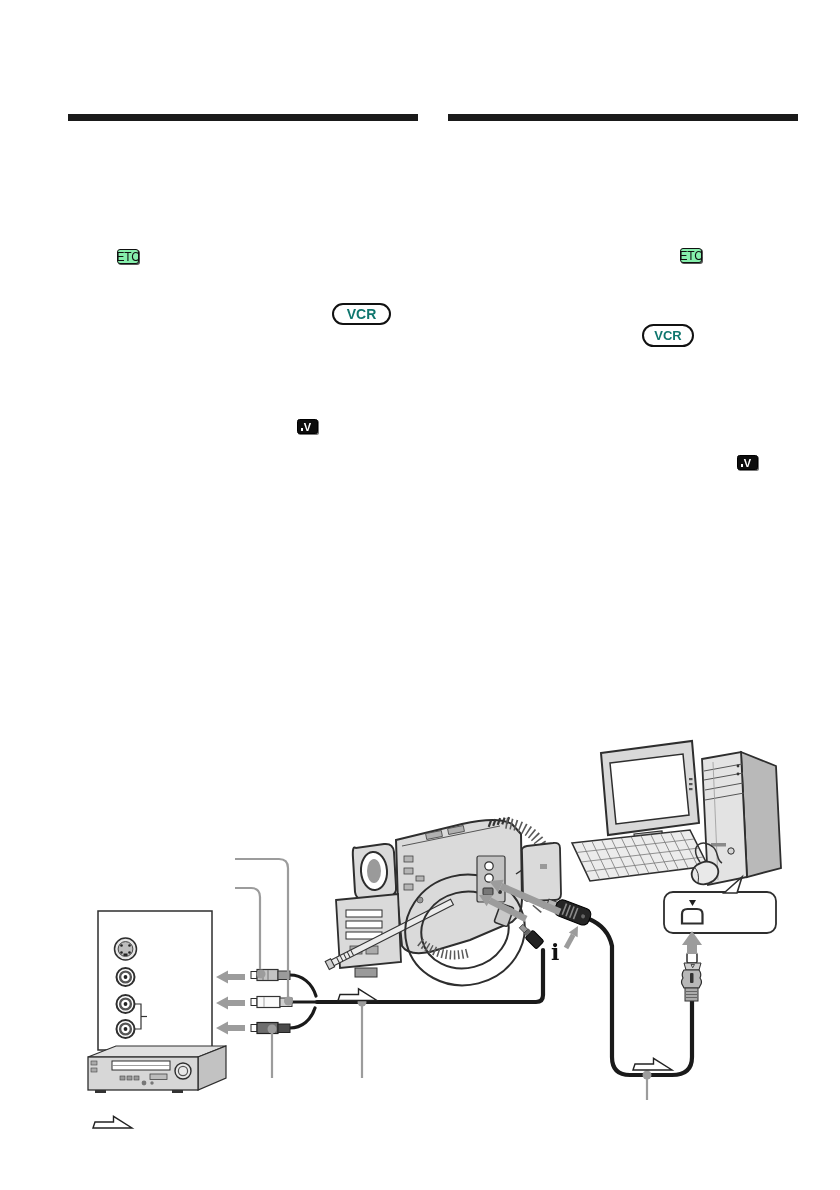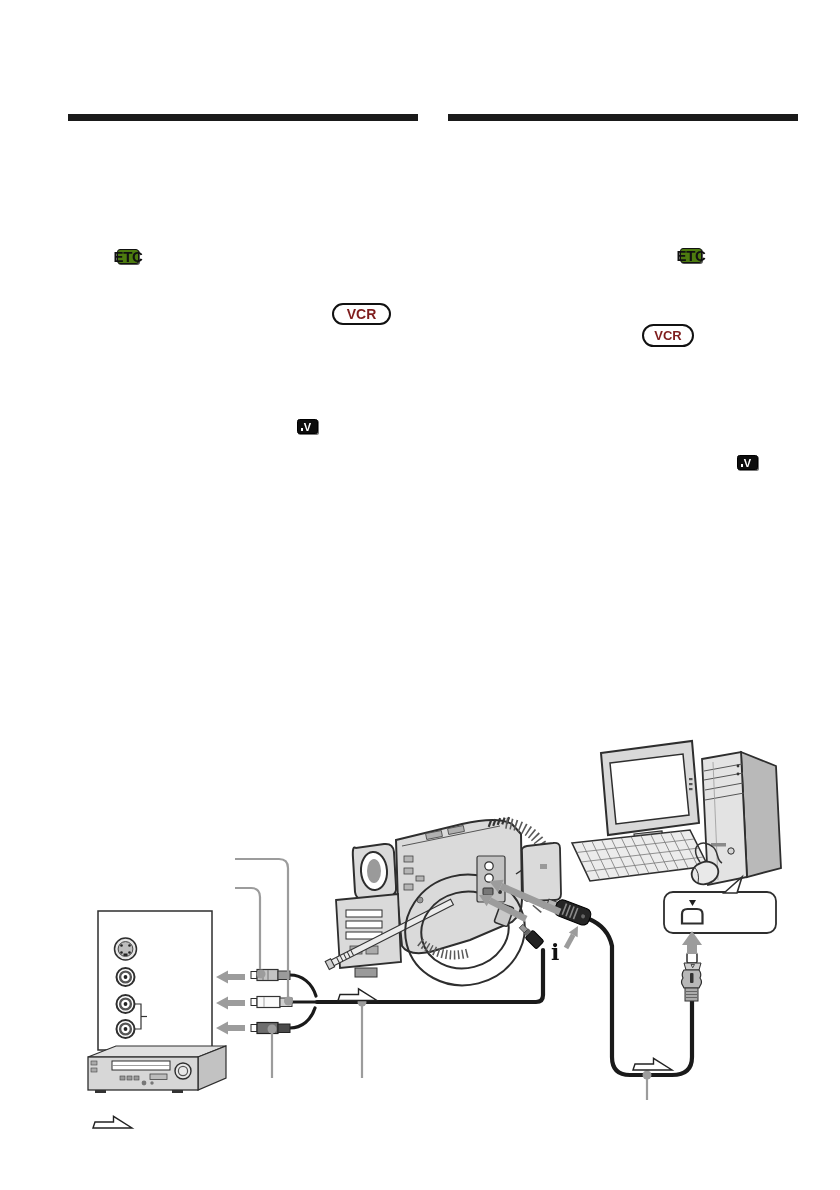--- a/index.html
+++ b/index.html
@@ -8,29 +8,29 @@
   }
   html,body{margin:0;padding:0;background:#888;}
   .page{
     position:relative; width:840px; height:1190px; background:#fff; margin:0 auto;
     overflow:hidden; font-family:"Liberation Sans", sans-serif;
   }
   .rule{position:absolute; height:7px; width:350px; background:var(--ink);}
   .rule.left{left:68px; top:114px;}
   .rule.right{left:448px; top:114px;}
   .etc-badge{
-    position:absolute; width:20px; height:13px; background:#4d7c0f;
+    position:absolute; width:20px; height:13px; background:#86efac;
     border:1.6px solid #111; border-radius:3px; box-shadow:1px 1px 0 #555;
     display:flex; align-items:center; justify-content:center;
-    font-size:15px; font-weight:bold; letter-spacing:-0.3px; color:#111;
+    font-size:12px; font-weight:normal; letter-spacing:-0.3px; color:#111;
   }
   .vcr-badge{
     position:absolute; background:#fff; border:2px solid #111; border-radius:13px;
     display:flex; align-items:center; justify-content:center;
-    font-weight:bold; color:#7f1d1d;
+    font-weight:bold; color:#0f766e;
   }
   .vcr-badge.l{left:332px; top:303px; width:55px; height:18px; font-size:14px;}
   .vcr-badge.r{left:642px; top:324px; width:48px; height:19px; font-size:13px;}
   .v-badge{
     position:absolute; width:19px; height:13px; background:#0d0d0d; border:1px solid #000;
     border-radius:2.5px; box-shadow:1px 1px 0 #777;
     display:flex; align-items:center; justify-content:center;
     color:#fff; font-weight:bold; font-size:11px;
   }
   .v-badge::before{

